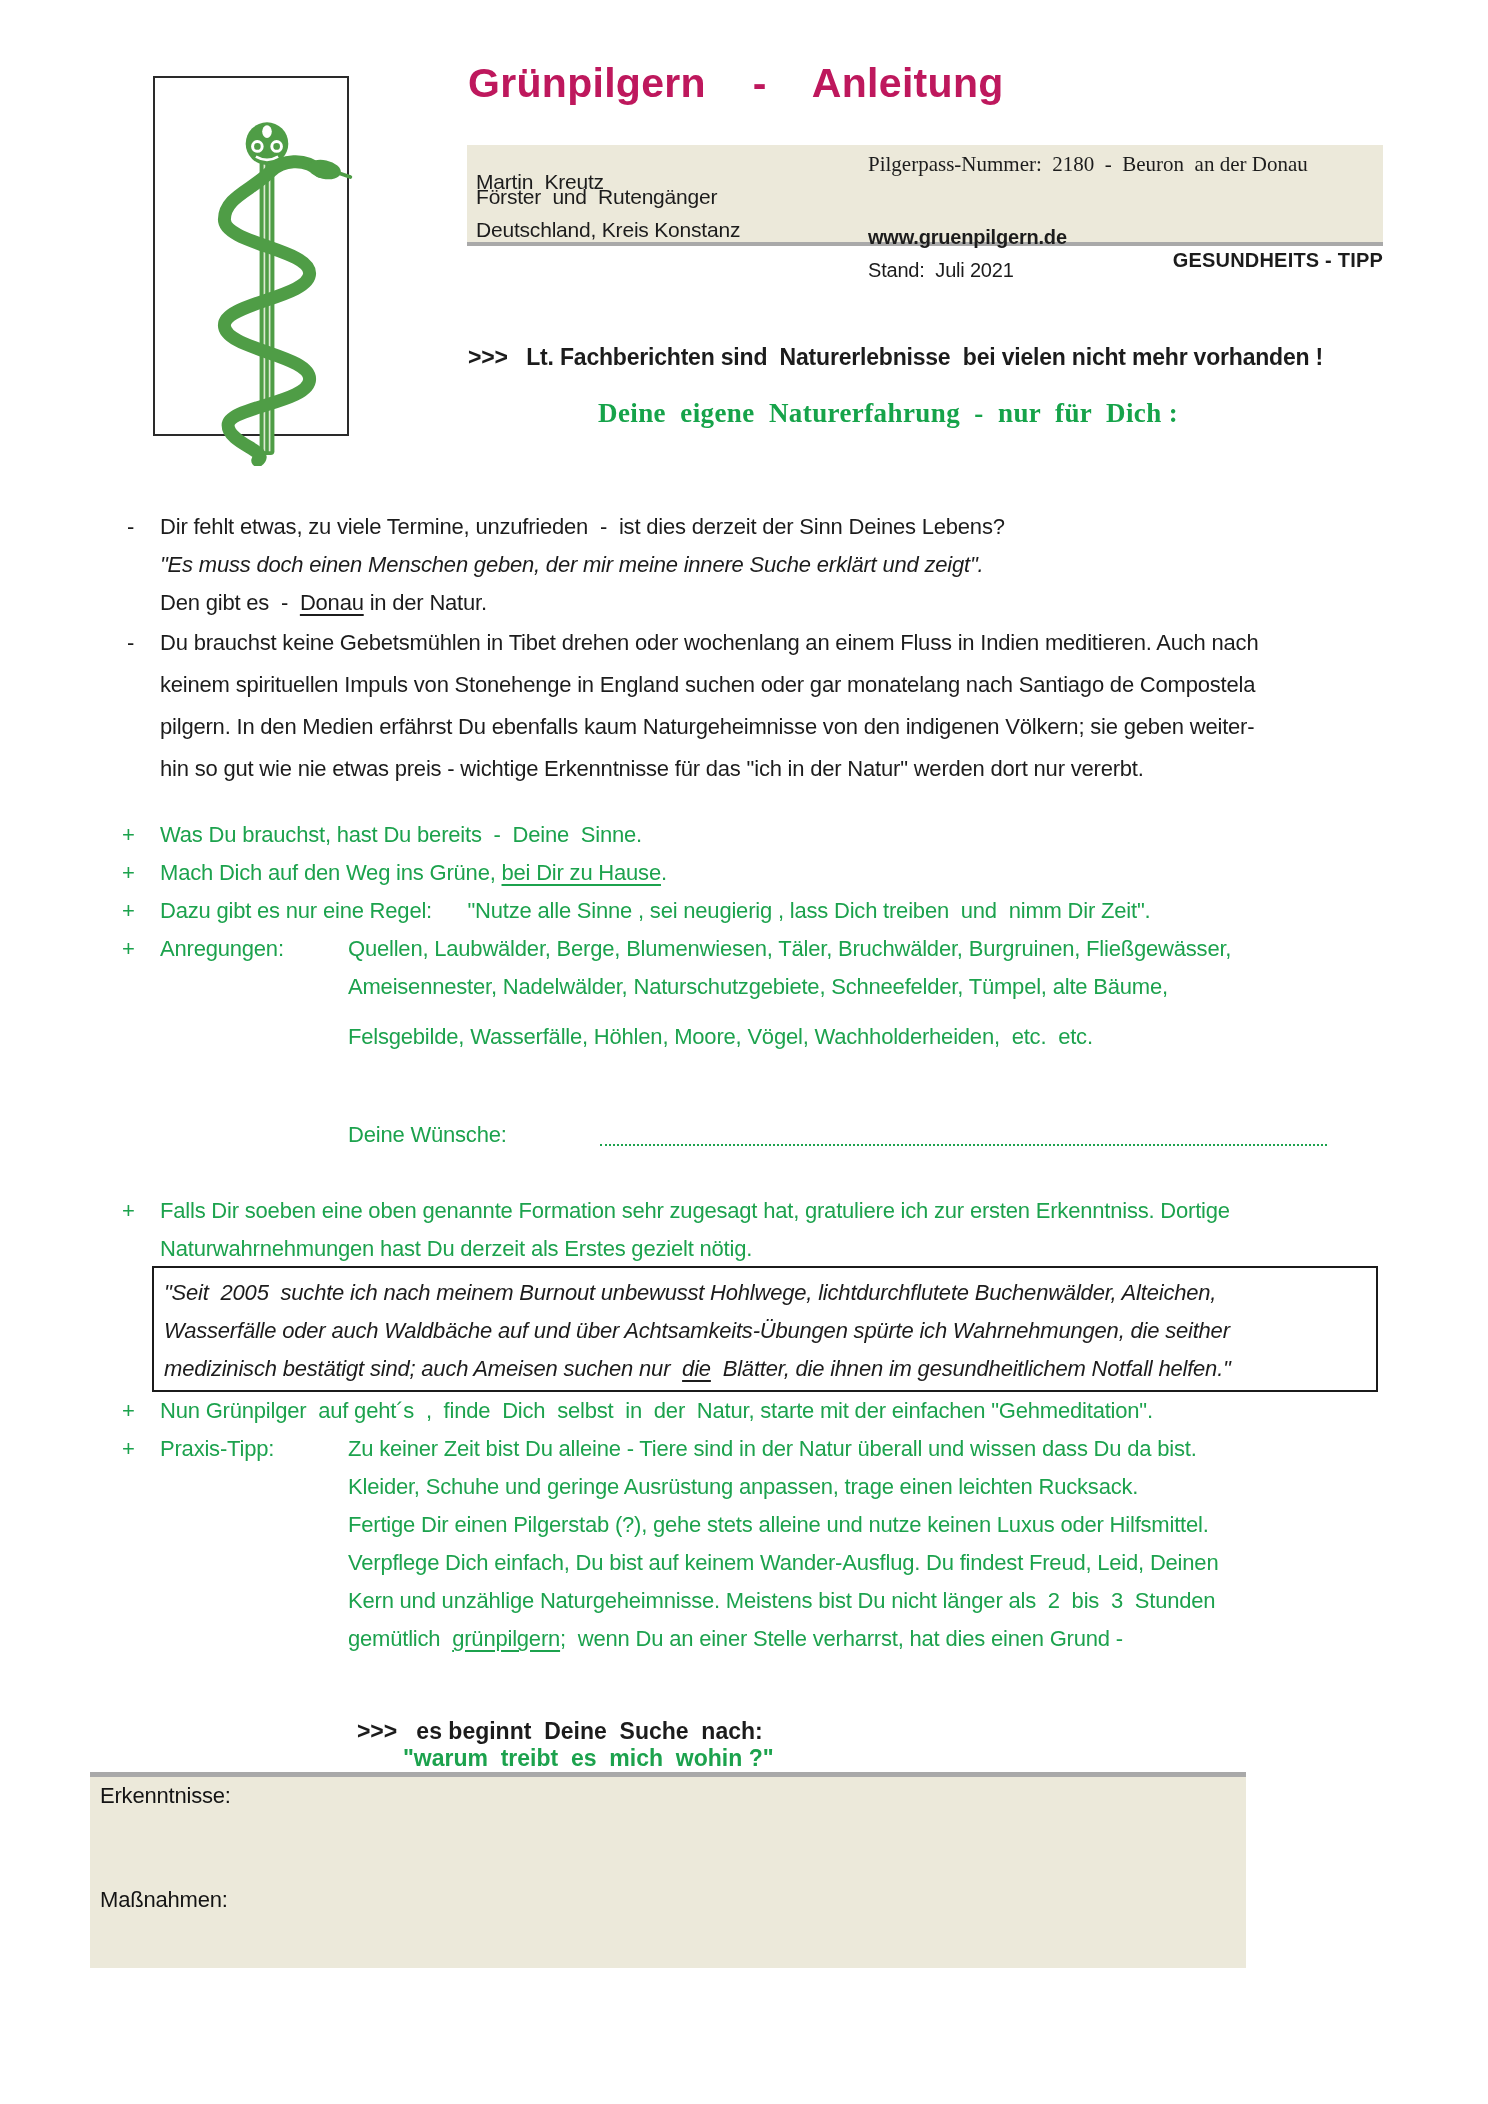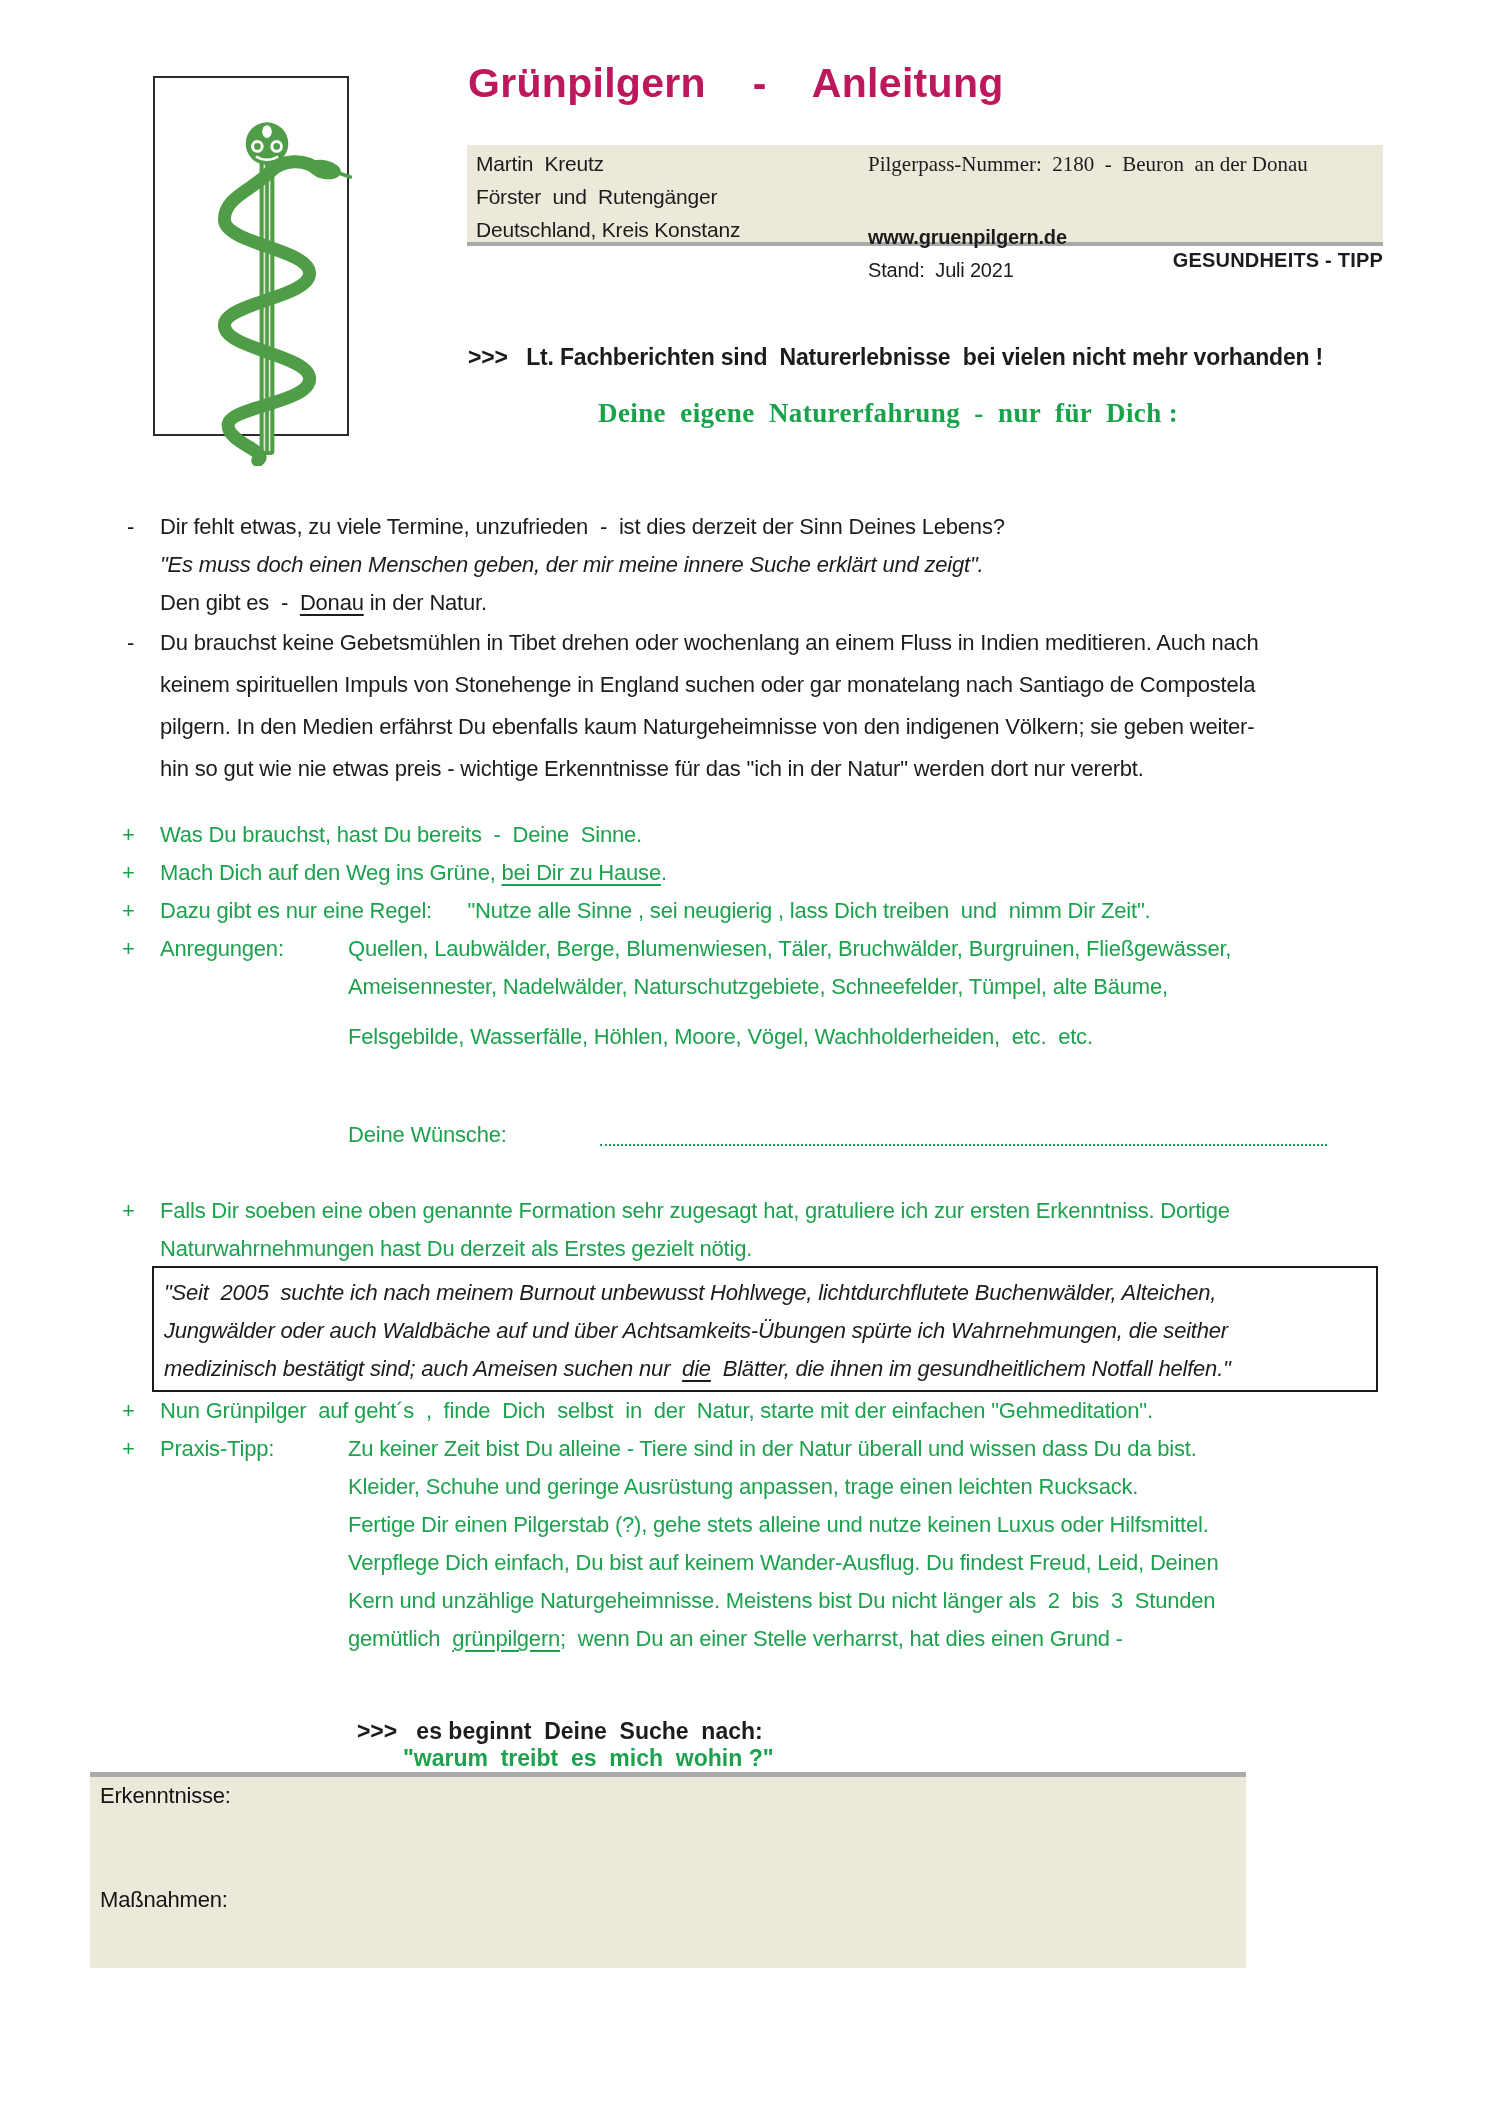--- a/index.html
+++ b/index.html
@@ -80,21 +80,21 @@
 
       <ellipse cx="81" cy="30" rx="9" ry="5" fill="#4f9d46" transform="rotate(12 81 30)"></ellipse>
       <path d="M89 32 L95 34" stroke="#4f9d46" stroke-width="2" stroke-linecap="round"></path>
     </svg>
   </span>
 </div>
 
 <div class="abs" id="page-title">Grünpilgern    -    Anleitung</div>
 
 <div class="abs" id="info-box">
-  <div class="abs info-left" style="left:9px;top:7px;">Martin  Kreutz</div>
+  <div class="abs info-left" style="left:9px;top:25px;">Martin  Kreutz</div>
   <div class="abs info-left" style="left:9px;top:40px;">Förster  und  Rutengänger</div>
   <div class="abs info-left" style="left:9px;top:73px;">Deutschland, Kreis Konstanz</div>
   <div class="abs info-serif" style="left:401px;top:7px;">Pilgerpass-Nummer:  2180  -  Beuron  an der Donau</div>
   <div class="abs info-sans bold" style="left:401px;top:41px;">www.gruenpilgern.de</div>
   <div class="abs info-sans" style="left:401px;top:74px;">Stand:  Juli 2021</div>
 </div>
 
 <div class="abs" id="health-tip">GESUNDHEITS - TIPP</div>
 
 <div class="abs" id="notice-line">&gt;&gt;&gt;   Lt. Fachberichten sind  Naturerlebnisse  bei vielen nicht mehr vorhanden !</div>
@@ -128,21 +128,21 @@
 
 <div class="abs body-line green" style="left:348px;top:1122px;">Deine Wünsche:</div>
 <div class="abs" id="wishes-dots"></div>
 
 <div class="abs marker green" style="left:122px;top:1198px;">+</div>
 <div class="abs body-line green" style="left:160px;top:1198px;">Falls Dir soeben eine oben genannte Formation sehr zugesagt hat, gratuliere ich zur ersten Erkenntniss. Dortige</div>
 <div class="abs body-line green" style="left:160px;top:1236px;">Naturwahrnehmungen hast Du derzeit als Erstes gezielt nötig.</div>
 
 <div class="abs" id="quote-box">
   <div class="abs quote-line" style="left:10px;top:12px;">"Seit  2005  suchte ich nach meinem Burnout unbewusst Hohlwege, lichtdurchflutete Buchenwälder, Alteichen,</div>
-  <div class="abs quote-line" style="left:10px;top:50px;">Jungwälder oder auch Waldbäche auf und über Achtsamkeits-Übungen spürte ich Wahrnehmungen, die seither</div>
+  <div class="abs quote-line" style="left:10px;top:50px;">Wasserfälle oder auch Waldbäche auf und über Achtsamkeits-Übungen spürte ich Wahrnehmungen, die seither</div>
   <div class="abs quote-line" style="left:10px;top:88px;"><span>medizinisch bestätigt sind; auch Ameisen suchen nur  </span><span class="u">die</span><span>  Blätter, die ihnen im gesundheitlichem Notfall helfen."</span></div>
 </div>
 
 <div class="abs marker green" style="left:122px;top:1398px;">+</div>
 <div class="abs body-line green" style="left:160px;top:1398px;">Nun Grünpilger  auf geht´s  ,  finde  Dich  selbst  in  der  Natur, starte mit der einfachen "Gehmeditation".</div>
 
 <div class="abs marker green" style="left:122px;top:1436px;">+</div>
 <div class="abs body-line green" style="left:160px;top:1436px;">Praxis-Tipp:</div>
 <div class="abs body-line green" style="left:348px;top:1436px;">Zu keiner Zeit bist Du alleine - Tiere sind in der Natur überall und wissen dass Du da bist.</div>
 <div class="abs body-line green" style="left:348px;top:1474px;">Kleider, Schuhe und geringe Ausrüstung anpassen, trage einen leichten Rucksack.</div>

